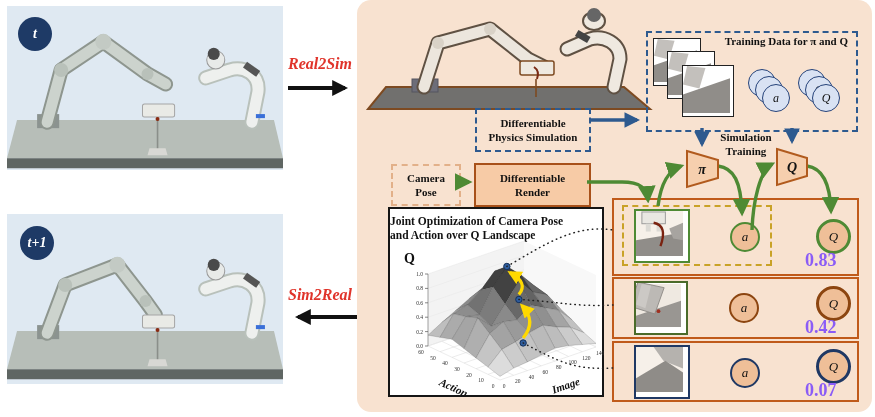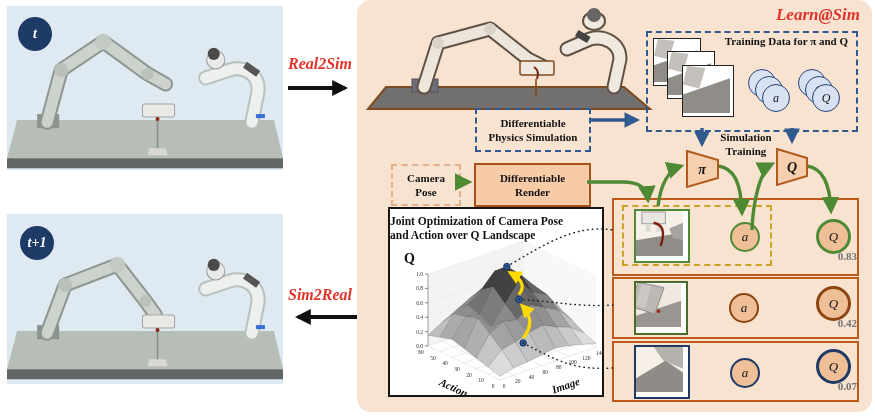--- a/index.html
+++ b/index.html
@@ -34,21 +34,21 @@
   .circ{border-radius:50%;background:#efbf98;font-style:italic;
         font-family:"Liberation Serif",serif;color:#111;}
   .acirc{width:26px;height:26px;font-size:13px;}
   .qcirc{width:29px;height:29px;font-size:13px;}
   .bgreen{border:2.5px solid #4e8a34;}
   .bgreen3{border:3px solid #4e8a34;}
   .bbrown{border:2.5px solid #8c4510;}
   .bbrown3{border:3px solid #8c4510;}
   .bnavy{border:2.5px solid #1f3864;}
   .bnavy3{border:3px solid #1f3864;}
-  .val{font-size:11px;font-weight:bold;text-align:right;color:#737373;}
+  .val{font-size:18px;font-weight:bold;text-align:left;color:#8b5cf6;}
   
   #plot-box{left:388px;top:207px;width:216px;height:190px;background:#fff;border:2.5px solid #151515;box-sizing:border-box;}
   .plot-title{font-size:11.5px;font-weight:bold;text-align:left;line-height:1.25;color:#111;}
   #overlay{position:absolute;left:0;top:0;width:875px;height:417px;z-index:50;pointer-events:none;}
   #overlay text{font-family:"Liberation Serif",serif;}
   .trapTxt{font-size:14px;font-style:italic;font-weight:bold;fill:#111;}
 </style>
 </head>
 <body>
 
@@ -100,21 +100,20 @@
       <circle cx="150" cy="111" r="2" fill="#8a2b12"></circle>
       <polygon points="142,140 158,140 160,147 140,147" fill="#d8d8d4"></polygon>
       <rect x="248" y="106" width="9" height="4" fill="#3a6fd8"></rect>
     </svg>
     <div class="abs badge center" style="left:13px;top:12px;font-size:14px;">t+1</div>
   </div>
 
   <div class="abs redlbl" style="left:280px;top:55px;width:80px;">Real2Sim</div>
   <div class="abs redlbl" style="left:279px;top:286px;width:82px;">Sim2Real</div>
 
-  <div id="learnsim" class="abs redlbl">Learn@Sim</div>
 
   <div class="abs" style="left:362px;top:3px;width:300px;height:113px;">
     <svg width="300" height="113" viewBox="0 0 300 113">
       <polygon points="24,84 262,84 288,106 6,106" fill="#71706e" stroke="#7d4a21" stroke-width="2"></polygon>
       <rect x="50" y="76" width="26" height="13" fill="#6d6d78" stroke="#55555f"></rect>
       <path d="M62,84 L76,40 L128,26 L166,56 L182,64" fill="none" stroke="#5f5143" stroke-width="15" stroke-linecap="round" stroke-linejoin="round"></path>
       <path d="M62,84 L76,40 L128,26 L166,56 L182,64" fill="none" stroke="#ece6dd" stroke-width="11" stroke-linecap="round" stroke-linejoin="round"></path>
       <circle cx="76" cy="40" r="6" fill="#d9d2c7"></circle>
         <circle cx="128" cy="26" r="6" fill="#d9d2c7"></circle>
       <path d="M252,84 L258,56 C258,40 242,32 228,36 L205,46" fill="none" stroke="#5f5143" stroke-width="15" stroke-linecap="round" stroke-linejoin="round"></path>

